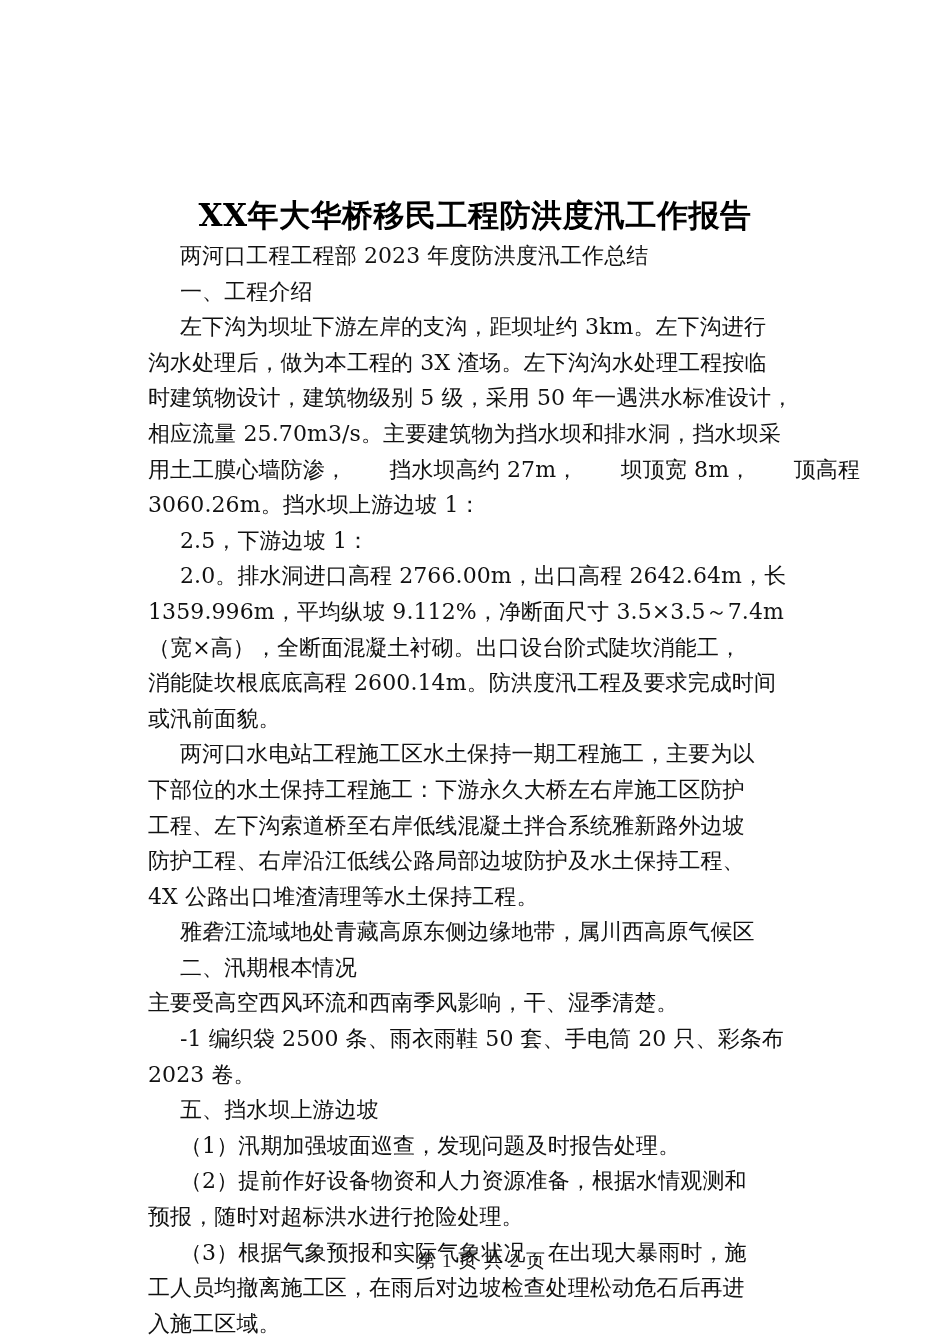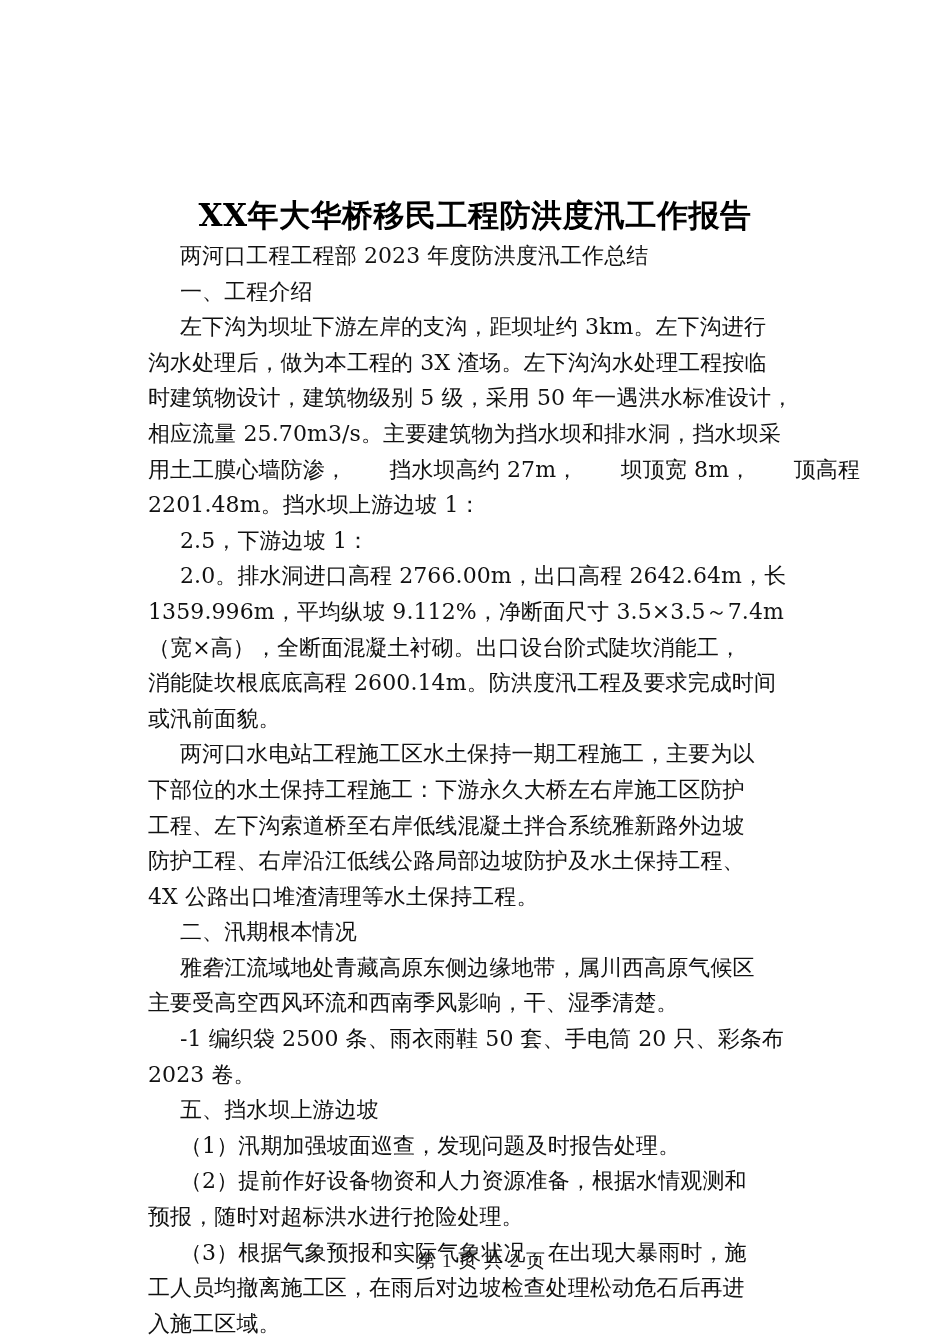--- a/index.html
+++ b/index.html
@@ -100,34 +100,34 @@
       <div class="line ind">左下沟为坝址下游左岸的支沟，距坝址约 3km。左下沟进行</div>
       <div class="line">沟水处理后，做为本工程的 3X 渣场。左下沟沟水处理工程按临</div>
       <div class="line">时建筑物设计，建筑物级别 5 级，采用 50 年一遇洪水标准设计，</div>
       <div class="line">相应流量 25.70m3/s。主要建筑物为挡水坝和排水洞，挡水坝采</div>
       <div class="line just">
         <span>用土工膜心墙防渗，</span>
         <span>挡水坝高约 27m，</span>
         <span>坝顶宽 8m，</span>
         <span>顶高程</span>
       </div>
-      <div class="line">2201.48m。挡水坝上游边坡 1：</div>
+      <div class="line">3060.26m。挡水坝上游边坡 1：</div>
       <div class="line ind">2.5，下游边坡 1：</div>
       <div class="line ind">2.0。排水洞进口高程 2766.00m，出口高程 2642.64m，长</div>
       <div class="line">1359.996m，平均纵坡 9.112%，净断面尺寸 3.5×3.5～7.4m</div>
       <div class="line">（宽×高），全断面混凝土衬砌。出口设台阶式陡坎消能工，</div>
       <div class="line">消能陡坎根底底高程 2600.14m。防洪度汛工程及要求完成时间</div>
       <div class="line">或汛前面貌。</div>
       <div class="line ind">两河口水电站工程施工区水土保持一期工程施工，主要为以</div>
       <div class="line">下部位的水土保持工程施工：下游永久大桥左右岸施工区防护</div>
       <div class="line">工程、左下沟索道桥至右岸低线混凝土拌合系统雅新路外边坡</div>
       <div class="line">防护工程、右岸沿江低线公路局部边坡防护及水土保持工程、</div>
       <div class="line">4X 公路出口堆渣清理等水土保持工程。</div>
+      <div class="line ind">雅砻江流域地处青藏高原东侧边缘地带，属川西高原气候区</div>
       <div class="line ind">二、汛期根本情况</div>
-      <div class="line ind">雅砻江流域地处青藏高原东侧边缘地带，属川西高原气候区</div>
       <div class="line">主要受高空西风环流和西南季风影响，干、湿季清楚。</div>
       <div class="line ind">-1 编织袋 2500 条、雨衣雨鞋 50 套、手电筒 20 只、彩条布</div>
       <div class="line">2023 卷。</div>
       <div class="line ind">五、挡水坝上游边坡</div>
       <div class="line ind">（1）汛期加强坡面巡查，发现问题及时报告处理。</div>
       <div class="line ind">（2）提前作好设备物资和人力资源准备，根据水情观测和</div>
       <div class="line">预报，随时对超标洪水进行抢险处理。</div>
       <div class="line ind">（3）根据气象预报和实际气象状况，在出现大暴雨时，施</div>
       <div class="line">工人员均撤离施工区，在雨后对边坡检查处理松动危石后再进</div>
       <div class="line">入施工区域。</div>

